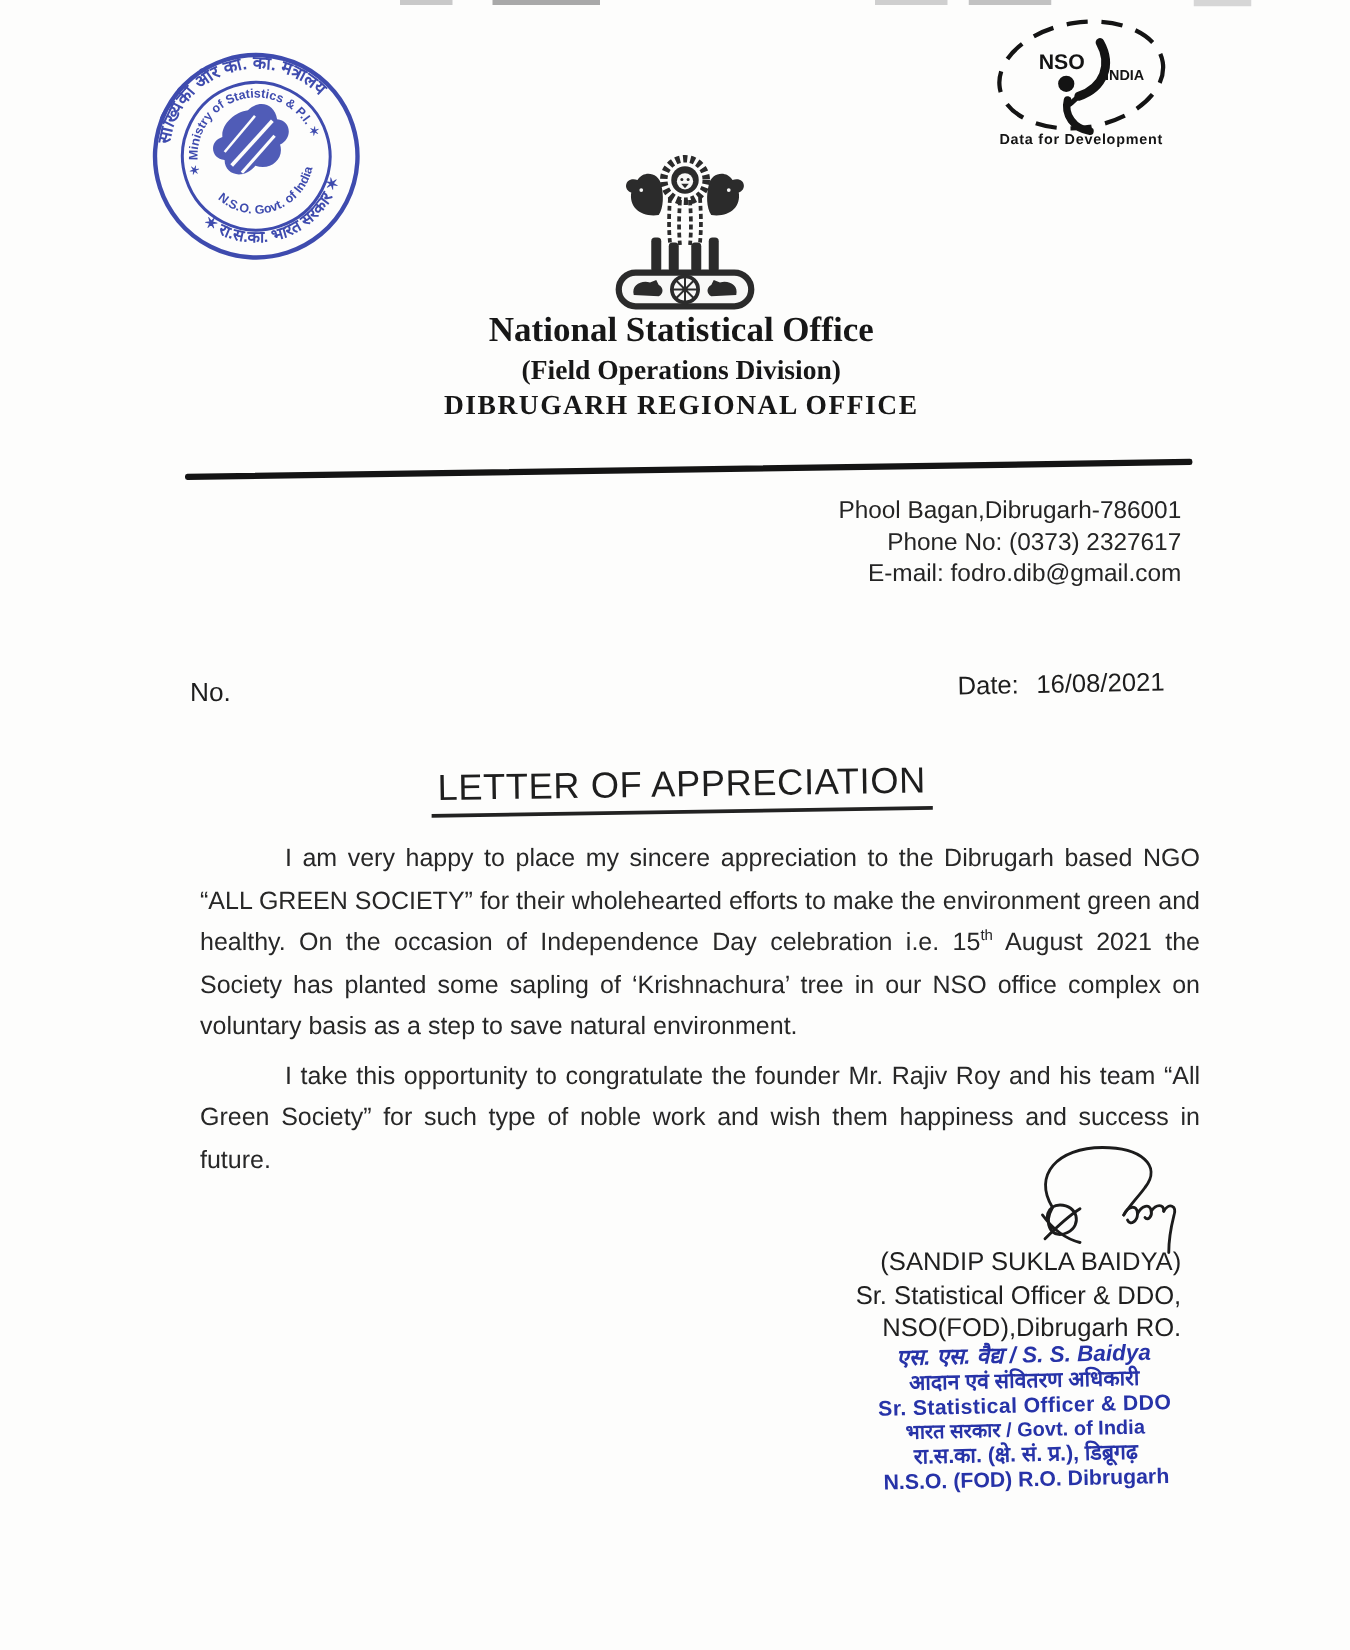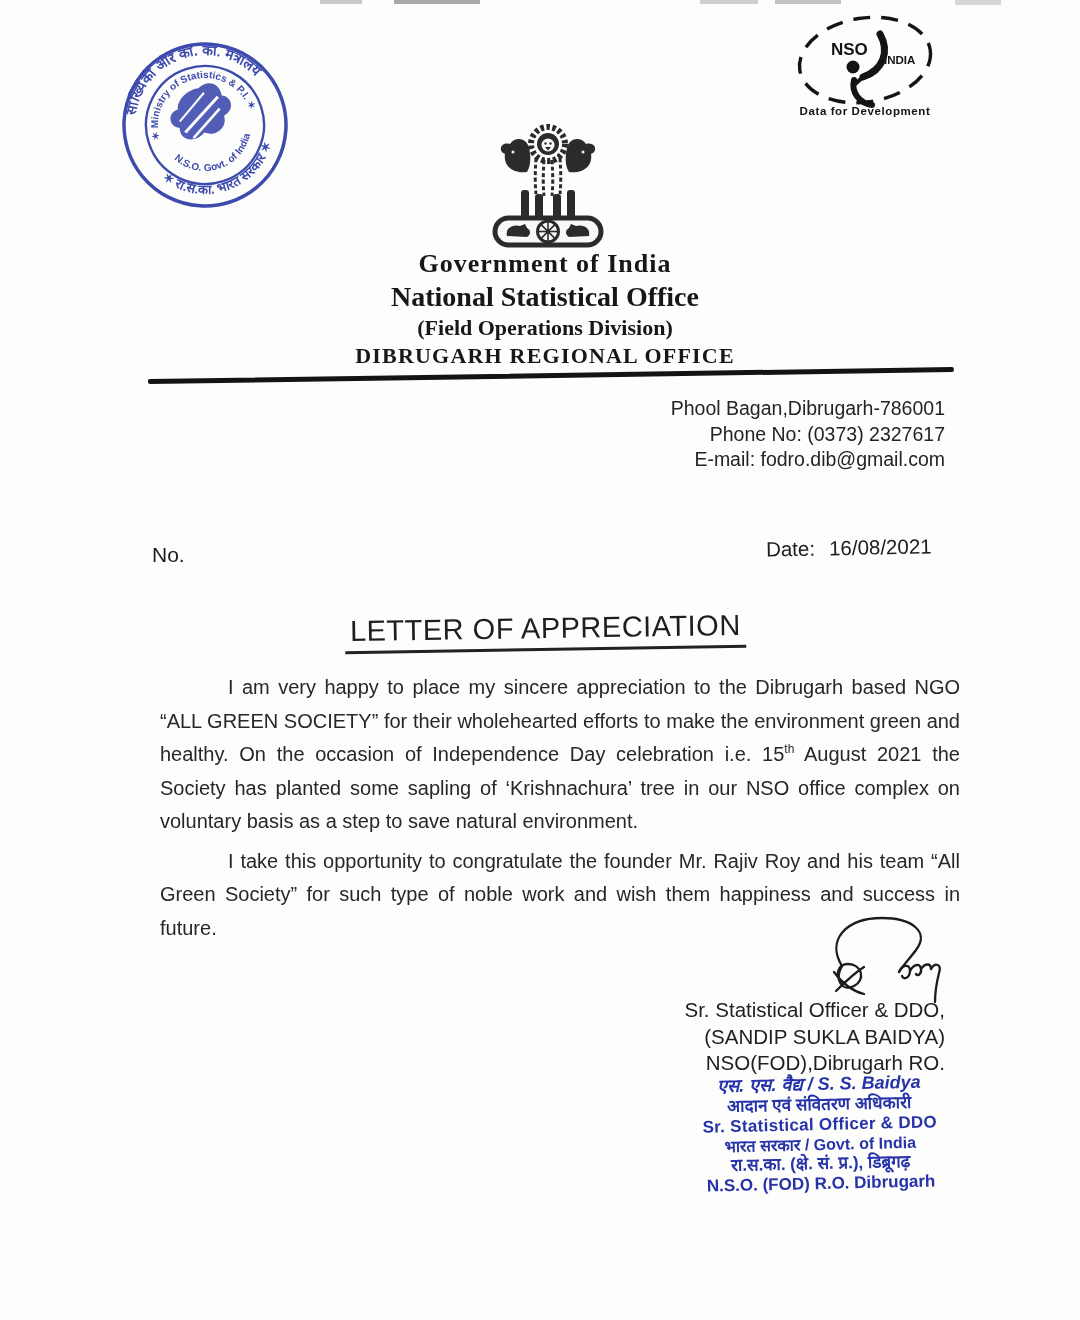--- a/index.html
+++ b/index.html
@@ -163,21 +163,20 @@
       <g fill="none" stroke="#141414" stroke-linecap="round">
         <path d="M87,24 C97,42 90,60 70,67" stroke-width="7"></path>
         <path d="M61,70 C58,82 66,93 79,95" stroke-width="6"></path>
         <path d="M70,67 C64,72 60,78 61,70" stroke-width="4"></path>
       </g>
       <text x="72" y="105" text-anchor="middle" font-family="Liberation Sans, sans-serif" font-weight="bold" font-size="11.5" letter-spacing="0.6" fill="#141414">Data for Development</text>
     </g>
   </svg>
 
   <div class="gov-header">
-    <div class="h1">Government of India</div>
     <div class="h3">National Statistical Office</div>
     <div class="h4">(Field Operations Division)</div>
     <div class="h5">DIBRUGARH REGIONAL OFFICE</div>
   </div>
 
   <div class="header-rule"></div>
 
   <div class="address">
     <div>Phool Bagan,Dibrugarh-786001</div>
     <div>Phone No: (0373) 2327617</div>
@@ -205,22 +204,22 @@
       <path d="M22,66 C30,77 40,85 52,88"></path>
       <path d="M24,85 C34,75 44,66 52,61"></path>
       <path d="M87,66 C90,59 98,57 98,65 C98,71 92,75 90,70"></path>
       <path d="M98,65 C101,59 108,56 109,63 C110,67 106,71 104,68"></path>
       <path d="M109,63 C113,57 119,57 119,63"></path>
       <path d="M119,63 C123,56 130,58 127,67 C125,75 123,84 123,96"></path>
     </g>
   </svg>
 
   <div class="sig-block">
+    <div>(SANDIP SUKLA BAIDYA)</div>
     <div>Sr. Statistical Officer &amp; DDO,</div>
-    <div>(SANDIP SUKLA BAIDYA)</div>
     <div>NSO(FOD),Dibrugarh RO.</div>
   </div>
 
   <div class="stamp-bottom">
     <div class="s1">एस. एस. वैद्य / S. S. Baidya</div>
     <div class="s2">आदान एवं संवितरण अधिकारी</div>
     <div class="s3">Sr. Statistical Officer &amp; DDO</div>
     <div class="s4">भारत सरकार / Govt. of India</div>
     <div class="s5">रा.स.का. (क्षे. सं. प्र.), डिब्रूगढ़</div>
     <div class="s6">N.S.O. (FOD) R.O. Dibrugarh</div>

